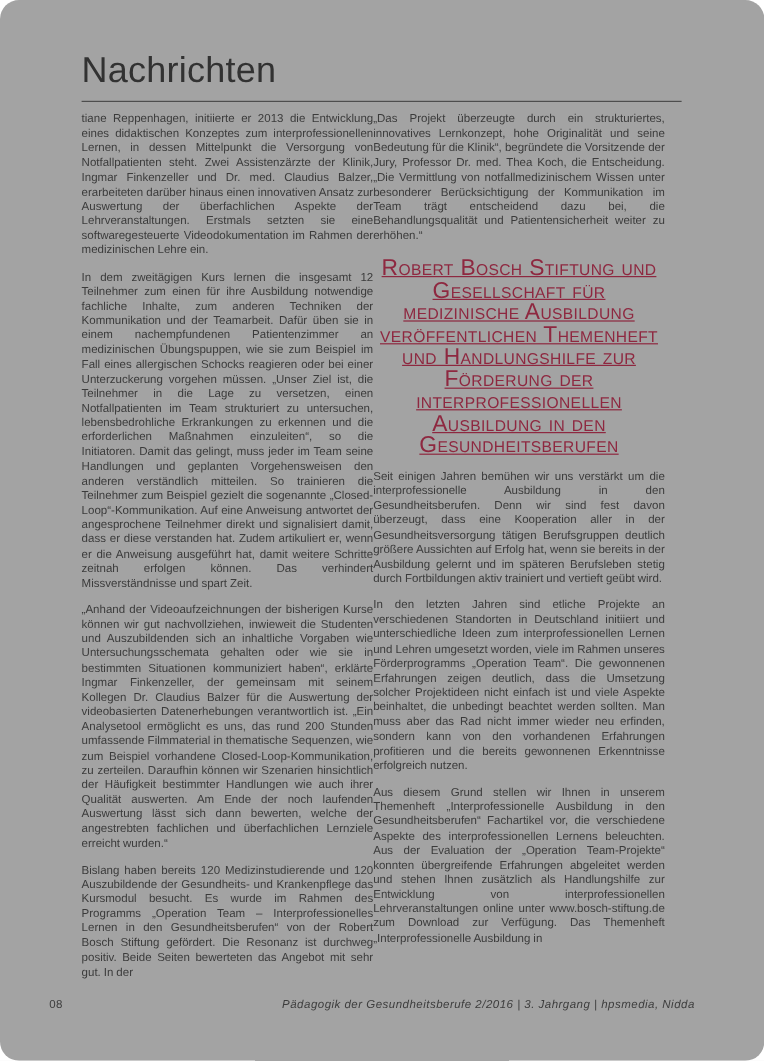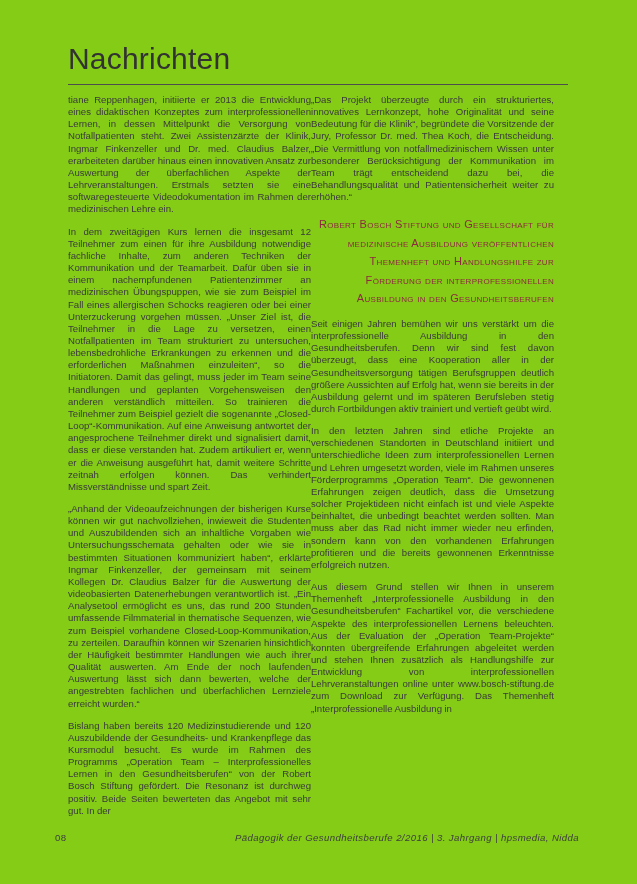--- a/index.html
+++ b/index.html
@@ -4,25 +4,26 @@
 <style>
   html, body {
     margin: 0;
     padding: 0;
     background: #ffffff;
   }
   .page {
     position: relative;
     width: 637px;
     height: 884px;
-    background: #84cc16;
+    background: #a3a3a3;
     font-family: "Liberation Sans", "DejaVu Sans", sans-serif;
     color: #3b3b3b;
     overflow: hidden;
     box-sizing: border-box;
+    border-radius: 16px;
   }
   .content {
     position: absolute;
     left: 68px;
     top: 42px;
     width: 500px;
   }
   .page-title {
     font-size: 30px;
     font-weight: 400;
@@ -47,31 +48,32 @@
   }
   .col p {
     margin: 0 0 10px 0;
     font-size: 9.6px;
     line-height: 12.15px;
     color: #3b3b3b;
     word-spacing: -0.2px;
   }
   .section-heading {
     font-variant: small-caps;
-    font-size: 11px;
+    font-size: 19px;
     line-height: 18.5px;
     color: #8e2840;
     font-weight: 400;
-    text-align: right;
+    text-align: center;
     letter-spacing: 0.3px;
     margin: 12px 0 10px 0;
+    text-decoration: underline;
   }
   .footer {
     position: absolute;
-    left: 55px;
+    left: 41px;
     right: 58px;
     top: 832px;
     display: flex;
     justify-content: space-between;
     align-items: baseline;
     font-size: 9.6px;
     color: #3d3d3d;
     letter-spacing: 0.4px;
     gap: 41px;
   }

